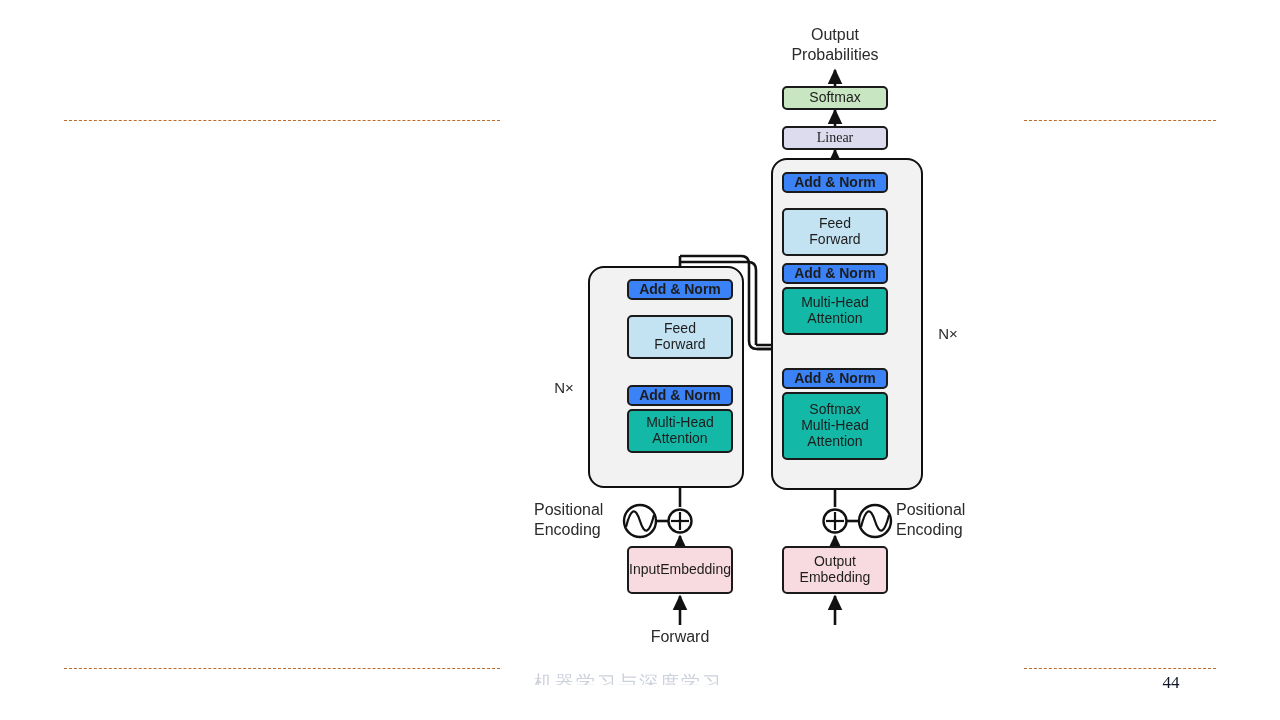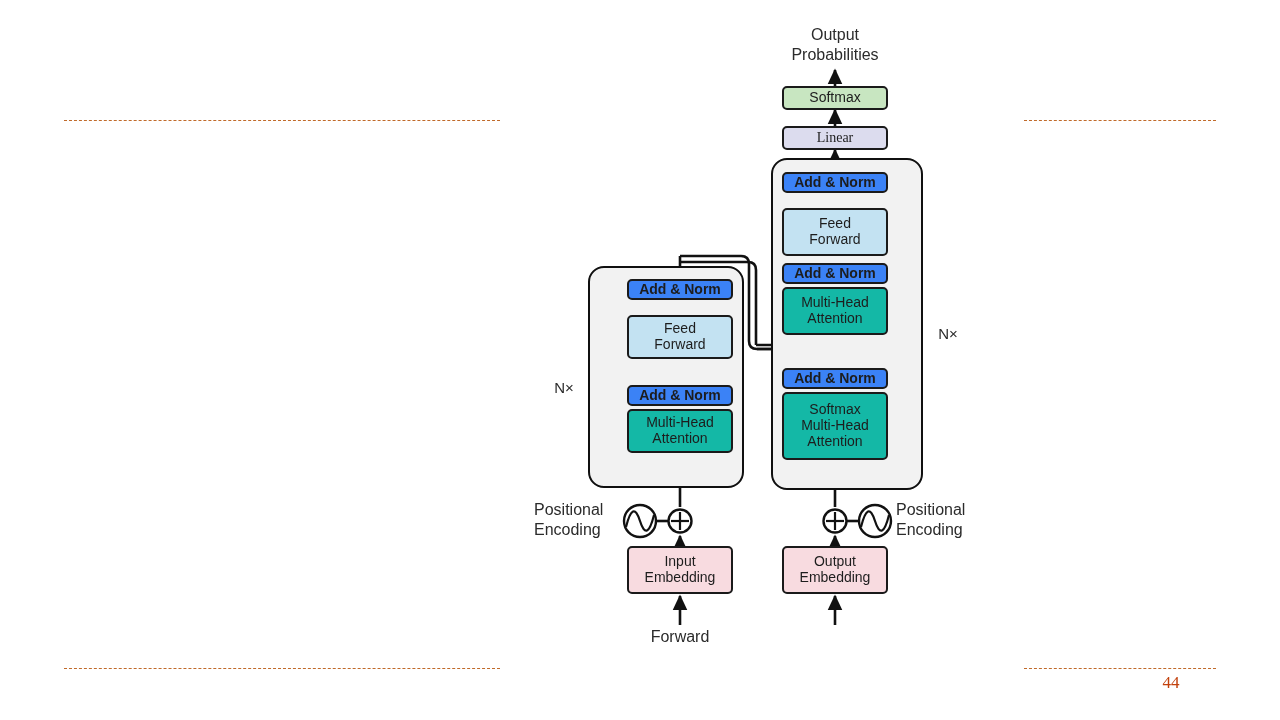--- a/index.html
+++ b/index.html
@@ -20,21 +20,21 @@
     position:absolute;height:0;
     border-top:1.6px dashed #c06a2a;
   }
   .rule-title{left:64px;top:120px;width:436px;}
   .rule-tr{left:1024px;top:120px;width:192px;}
   .rule-bl{left:64px;top:668px;width:436px;}
   .rule-br{left:1024px;top:668px;width:192px;}
 
   .pagenum{
     position:absolute;left:1148px;top:673px;width:46px;text-align:center;
-    font-family:"Liberation Serif", serif;font-size:17px;color:#c2410c;
+    font-family:"Liberation Serif", serif;font-size:17px;color:#0f172a;
   }
   .watermark{
     position:absolute;left:534px;top:670px;width:240px;
     font-family:"Liberation Serif", serif;font-size:19px;color:#8f9bb3;
     opacity:.45;letter-spacing:2px;white-space:nowrap;
     clip-path:inset(0 0 42% 0);
   }
 
   
   #figure{position:absolute;left:0;top:0;width:1280px;height:720px;}
@@ -71,20 +71,21 @@
 </head>
 <body>
 
 <div id="slide">
 
   <div class="rule rule-title"></div>
   <div class="rule rule-tr"></div>
   <div class="rule rule-bl"></div>
   <div class="rule rule-br"></div>
   <div class="pagenum">44</div>
+  <div class="watermark">机器学习与深度学习</div>
 
   <div id="figure">
 
     <svg width="1280" height="720">
       <defs>
         <marker id="ah" markerWidth="8" markerHeight="8" refX="5.4" refY="3" orient="auto" markerUnits="strokeWidth">
           <path d="M0,0.2 L6,3 L0,5.8 z" fill="#111"></path>
         </marker>
       </defs>
       <g fill="none" stroke="#111" stroke-width="2.6" stroke-linecap="butt">
@@ -211,21 +212,21 @@
     </div>
     <div class="box c-addnorm" style="left:782px;top:368px;width:106px;height:21px;">
       <span>Add &amp; Norm</span>
     </div>
     <div class="box c-attn" style="left:782px;top:392px;width:106px;height:68px;flex-direction:column;">
       <span>Softmax</span>
       <span>Multi-Head</span>
       <span>Attention</span>
     </div>
 
-    <div class="box c-embed" style="left:627px;top:546px;width:106px;height:48px;flex-direction:column;">
+    <div class="box c-embed" style="left:627px;top:546px;width:106px;height:48px;flex-direction:row;">
       <span>Input</span>
       <span>Embedding</span>
     </div>
     <div class="box c-embed" style="left:782px;top:546px;width:106px;height:48px;flex-direction:column;">
       <span>Output</span>
       <span>Embedding</span>
     </div>
 
     <div class="label-free" style="left:765px;top:25px;width:140px;">
       <span>Output</span><br>

